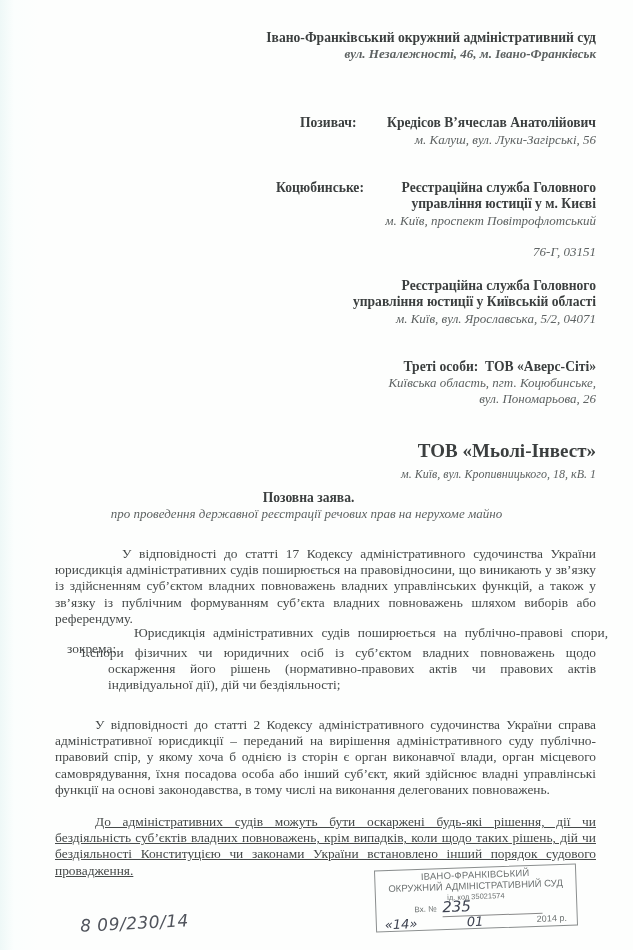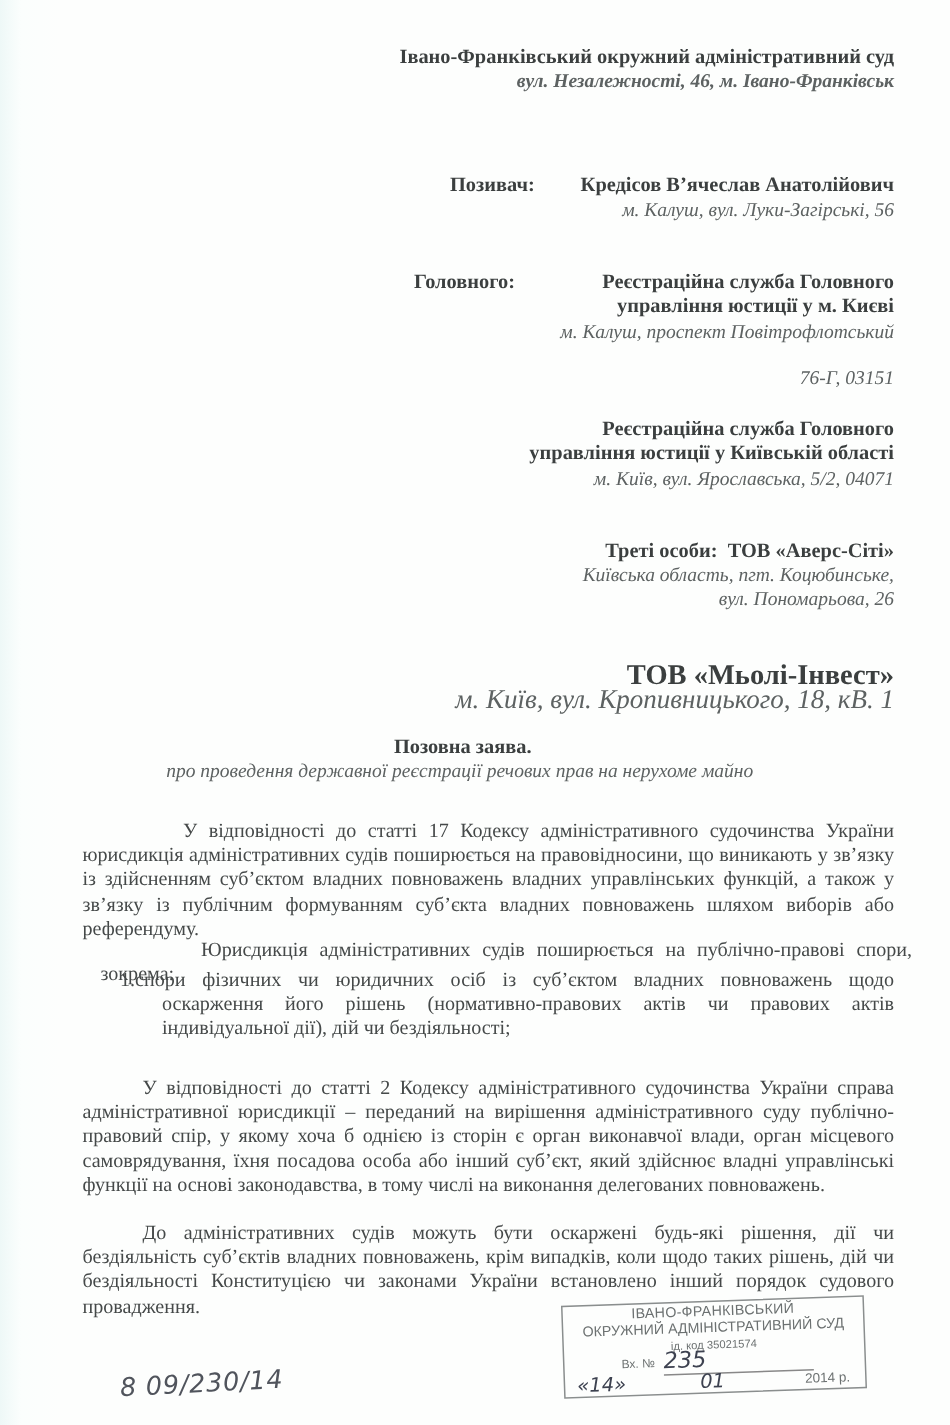--- a/index.html
+++ b/index.html
@@ -32,35 +32,35 @@
 
     .def2-l1 { right: 37px; top: 278px; font-size: 13.6px; }
     .def2-l2 { right: 37px; top: 294px; font-size: 13.6px; }
     .def2-addr { right: 37px; top: 311px; font-size: 13px; }
 
     .third-line { right: 37px; top: 359px; font-size: 13.6px; }
     .third-addr1 { right: 37px; top: 375px; font-size: 13px; }
     .third-addr2 { right: 37px; top: 391px; font-size: 13px; }
 
     .third2-name { right: 37px; top: 440px; font-size: 19px; }
-    .third2-addr { right: 37px; top: 456px; font-size: 18px; }
+    .third2-addr { right: 37px; top: 467px; font-size: 12px; }
 
     .doc-title { left: 0; width: 633px; top: 490px; text-align: center; font-size: 13.6px; left: -8px; }
     .doc-sub { left: 0; width: 633px; top: 506px; text-align: center; font-size: 13px; left: -10px; }
 
     .body-text { position: absolute; left: 55px; width: 541px; font-size: 13.4px; line-height: 16.2px;
       text-align: justify; color: #454949; }
     .indent { text-indent: 67px; }
     .indent2 { text-indent: 40px; }
     .p1 { top: 546px; }
     .p2 { top: 613px; }
     .list1 { position: absolute; left: 108px; width: 488px; top: 645px; font-size: 13.4px; line-height: 16.2px;
       text-align: justify; color: #454949; text-indent: -28px; padding-left: 28px; box-sizing: border-box; left: 80px; width: 516px; }
     .p3 { top: 717px; }
-    .p4 { top: 814px; }
+    .p4 { top: 814px; text-decoration: underline; }
 
     .stamp { position: absolute; left: 375px; top: 867px; width: 200px; height: 60px;
       border: 1px solid #8a8e8e; font-family: "Liberation Sans", "DejaVu Sans", sans-serif; color: #6c7171;
       transform: rotate(-2deg); background: rgba(255,255,255,0.3); }
     .stamp .s1 { position: absolute; top: 1px; left: 0; width: 100%; text-align: center; font-size: 9.5px; letter-spacing: 0.2px; }
     .stamp .s2 { position: absolute; top: 12px; left: 0; width: 100%; text-align: center; font-size: 9.5px; }
     .stamp .s3 { position: absolute; top: 24px; left: 0; width: 100%; text-align: center; font-size: 7.5px; }
     .stamp .s4 { position: absolute; top: 35px; left: 38px; font-size: 8px; }
     .stamp .hand { font-family: "DejaVu Sans", sans-serif; font-style: italic; color: #3d4250; }
     .stamp .num { position: absolute; top: 29px; left: 66px; font-size: 15px; border-bottom: 1px solid #888; width: 100px; }
@@ -76,24 +76,24 @@
 
 <div class="page">
 
   <div class="abs bold court r">Івано-Франківський окружний адміністративний суд</div>
   <div class="abs ital court-addr r">вул. Незалежності, 46, м. Івано-Франківськ</div>
 
   <div class="abs bold plaintiff-label">Позивач:</div>
   <div class="abs bold plaintiff-name r">Кредісов В’ячеслав Анатолійович</div>
   <div class="abs ital plaintiff-addr r">м. Калуш, вул. Луки-Загірські, 56</div>
 
-  <div class="abs bold defendant-label">Головного:</div>
+  <div class="abs bold defendant-label">Коцюбинське:</div>
   <div class="abs bold def1-l1 r">Реєстраційна служба Головного</div>
   <div class="abs bold def1-l2 r">управління юстиції у м. Києві</div>
-  <div class="abs ital def1-addr1 r">м. Калуш, проспект Повітрофлотський</div>
+  <div class="abs ital def1-addr1 r">м. Київ, проспект Повітрофлотський</div>
   <div class="abs ital def1-addr2 r">76-Г, 03151</div>
 
   <div class="abs bold def2-l1 r">Реєстраційна служба Головного</div>
   <div class="abs bold def2-l2 r">управління юстиції у Київській області</div>
   <div class="abs ital def2-addr r">м. Київ, вул. Ярославська, 5/2, 04071</div>
 
   <div class="abs ital third-addr1 r">Київська область, пгт. Коцюбинське,</div>
   <div class="abs bold third-line r">
     <span>Треті особи:</span>&nbsp;&nbsp;<span>ТОВ «Аверс-Сіті»</span>
   </div>

